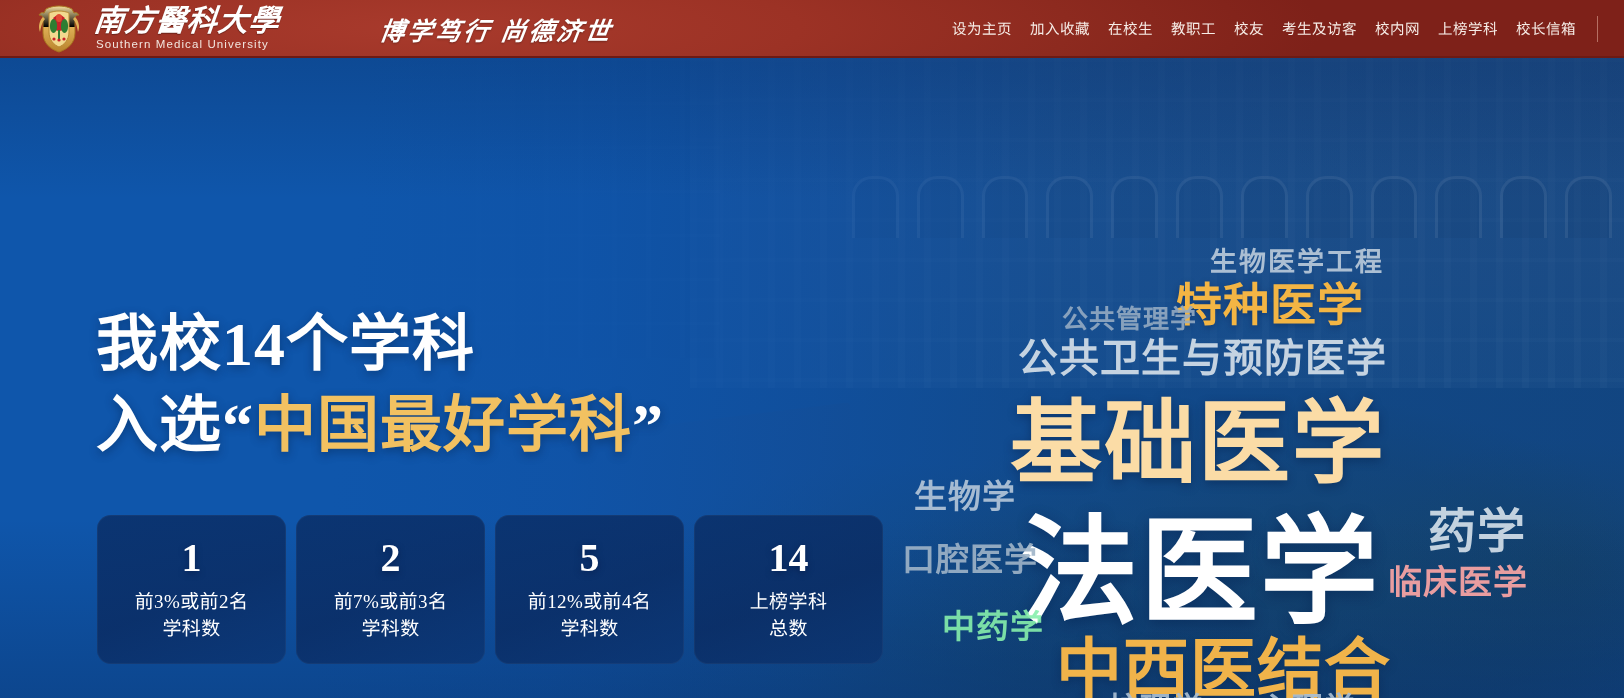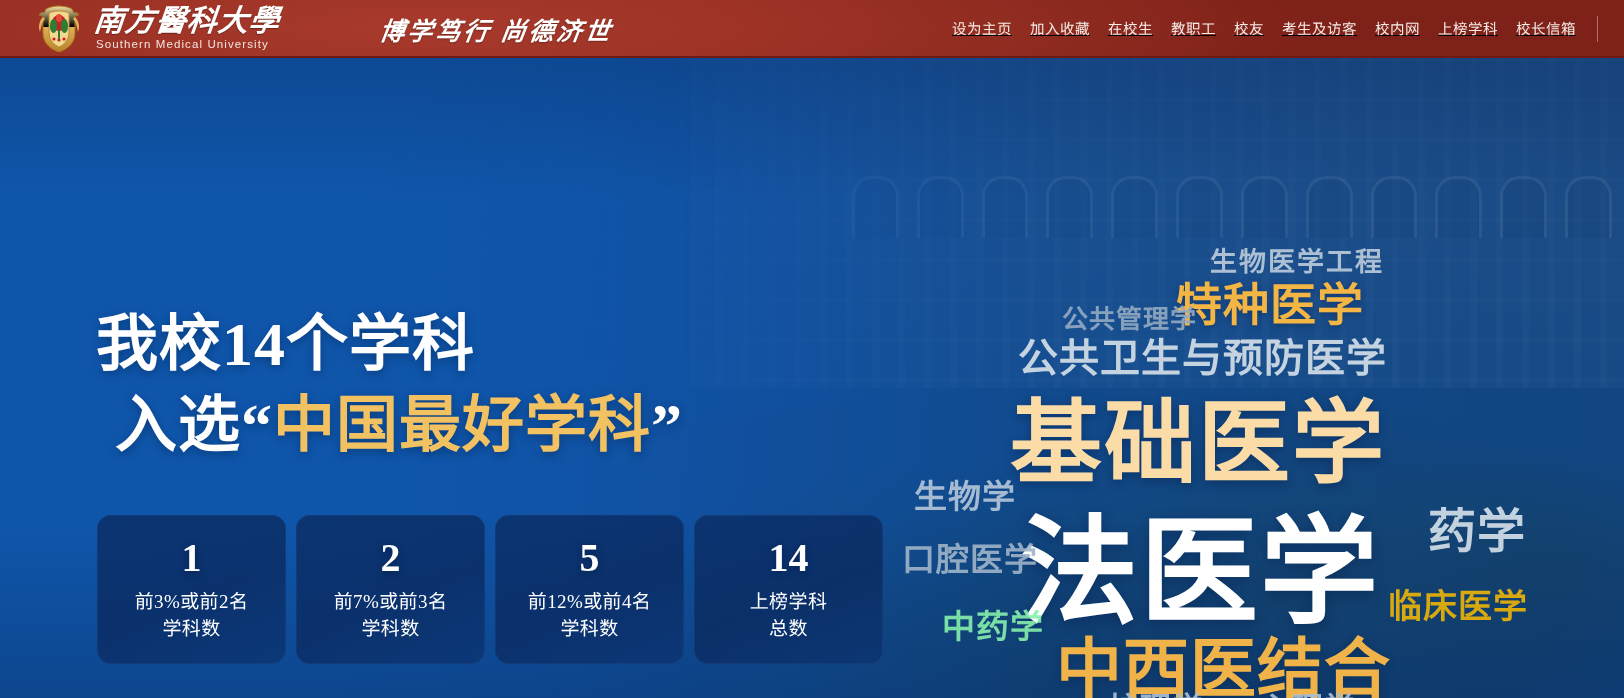--- a/index.html
+++ b/index.html
@@ -59,21 +59,21 @@
     display:flex; align-items:center;
     font-family:"Liberation Serif", serif;
     font-size:25px; color:#fff; font-weight:700; font-style:italic;
     letter-spacing:3px; white-space:nowrap;
     text-shadow:0 1px 2px rgba(0,0,0,.3);
     transform:skewX(-8deg);
   }
 
   .topnav{
     position:absolute; right:24px; top:0; height:58px;
-    display:flex; align-items:center; gap:0;text-decoration:underline;
+    display:flex; align-items:center; gap:0;
   }
   .topnav a{
     color:#f6ece6; text-decoration:none;
     font-size:14.5px; line-height:58px;
     padding:0 9px; white-space:nowrap;
     letter-spacing:.5px;
   }
   .nav-divider{
     width:1px; height:26px; background:#c98a7c;
     margin-left:12px; margin-right:2px; opacity:.75;
@@ -165,21 +165,21 @@
     font-family:"Liberation Serif", serif;
     font-weight:700;
     color:#ffffff;
     line-height:1.18;
     text-shadow:0 3px 10px rgba(0,30,70,.45);
   }
   .headline .l1{
     display:block; font-size:62px; letter-spacing:1px;
   }
   .headline .l2{
-    display:block; font-size:62px; letter-spacing:1px; margin-top:8px;margin-left:19px;
+    display:block; font-size:62px; letter-spacing:1px; margin-top:8px;
   }
   .gold-quote{ color:#ffffff; }
   .gold-text{ color:#f2c161; }
 
   
   .stats{
     position:absolute; left:97px; top:457px;
     display:flex; gap:10px;
   }
   .stat-card{
@@ -221,21 +221,21 @@
               text-shadow:0 2px 6px rgba(0,20,60,.35); }
   .w-ggglx  { left:182px; top:170px; font-size:26px; color:#94aac2; opacity:.9; letter-spacing:1px; }
   .w-ggwsyf { left:138px; top:198px; font-size:40px; color:#cfdbe6; opacity:.95; letter-spacing:1px; }
   .w-jcyx   { left:130px; top:240px; font-size:92px; color:#fbdca6; letter-spacing:2px;
               text-shadow:0 3px 10px rgba(0,25,65,.4); }
   .w-swx    { left:34px;  top:342px; font-size:33px; color:#b7c8da; opacity:.9; letter-spacing:1px; }
   .w-fyx    { left:140px; top:348px; font-size:118px; color:#ffffff; letter-spacing:2px;
               text-shadow:0 4px 14px rgba(0,25,70,.42); }
   .w-yx     { left:548px; top:364px; font-size:48px; color:#cfdbe6; opacity:.94; letter-spacing:1px; }
   .w-kqyx   { left:22px;  top:405px; font-size:33px; color:#9fb4c8; opacity:.9; letter-spacing:1px; }
-  .w-lcyx   { left:508px; top:451px; font-size:34px; color:#eab308; opacity:.92; letter-spacing:1px; }
+  .w-lcyx   { left:508px; top:427px; font-size:34px; color:#fca5a5; opacity:.92; letter-spacing:1px; }
   .w-zyx    { left:62px;  top:472px; font-size:33px; color:#86efac; opacity:.9; letter-spacing:1px; }
   .w-zxyjh  { left:176px; top:487px; font-size:66px; color:#f0b34a; letter-spacing:1px;
               text-shadow:0 3px 10px rgba(0,25,65,.35); }
   .w-hlx    { left:228px; top:555px; font-size:31px; color:#a9bed2; opacity:.92; letter-spacing:1px; }
   .w-xlx    { left:380px; top:555px; font-size:31px; color:#a9bed2; opacity:.92; letter-spacing:1px; }
 </style>
 </head>
 <body>
 
 <div class="header">

